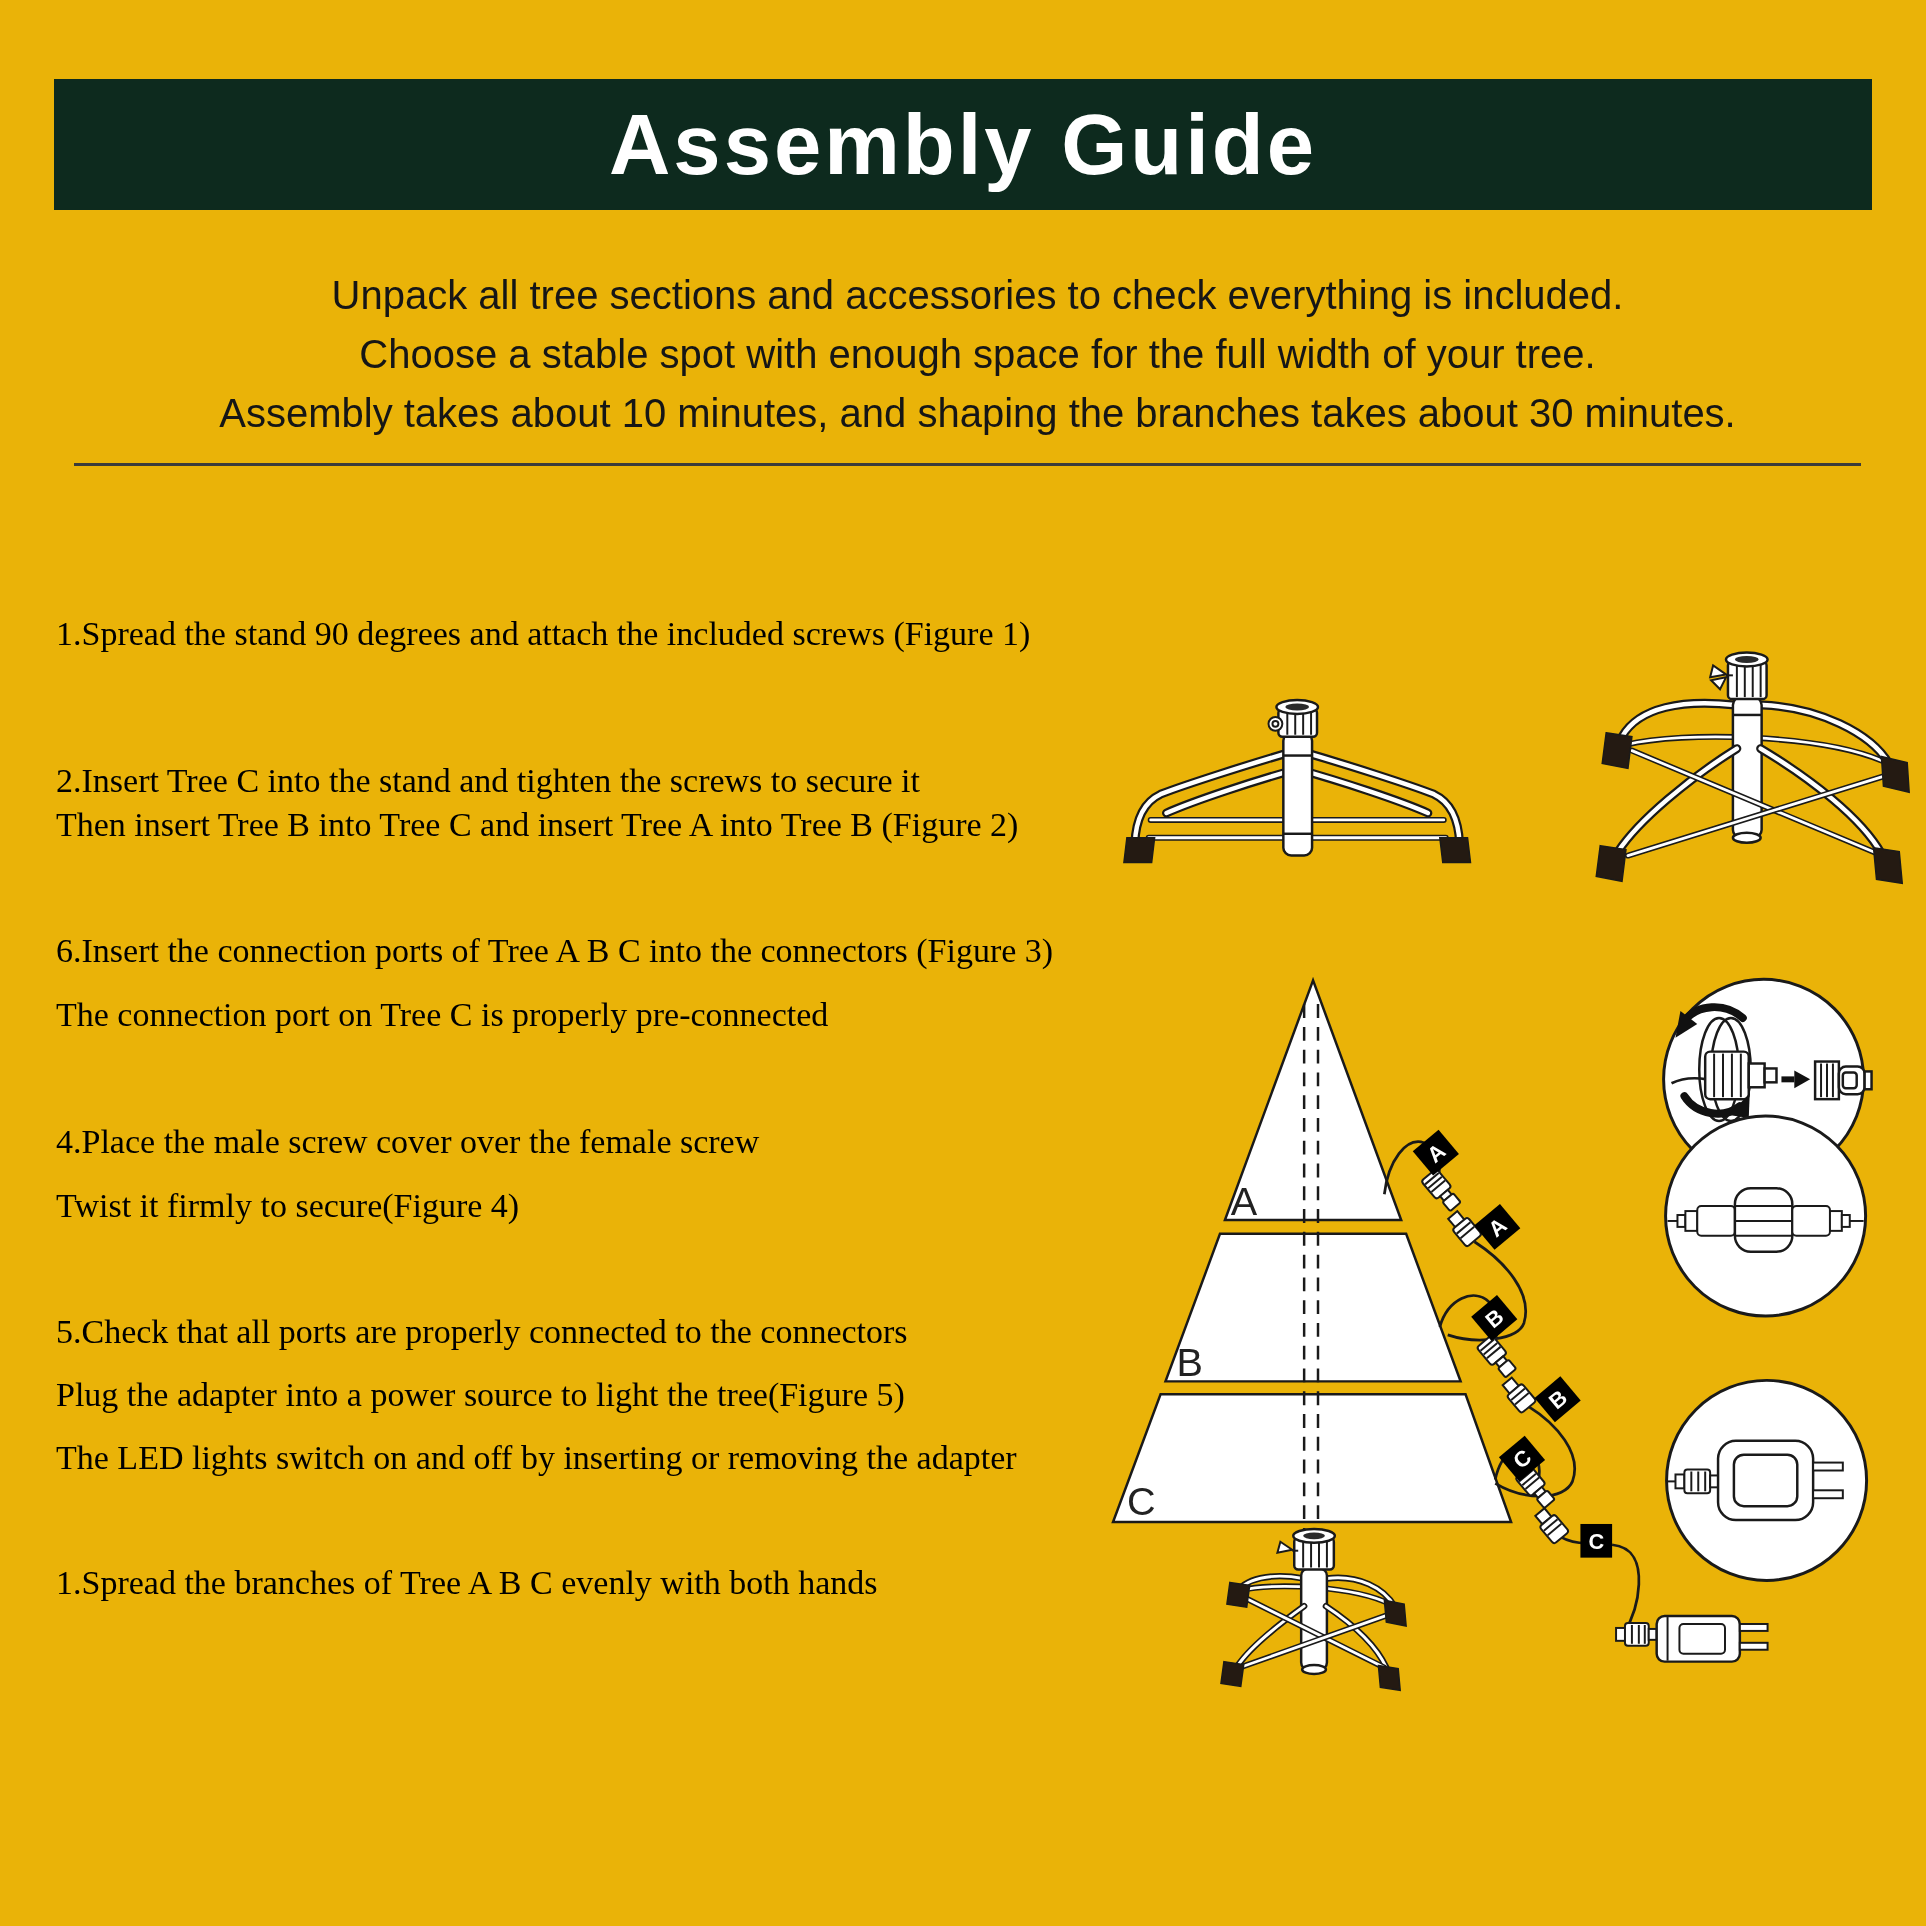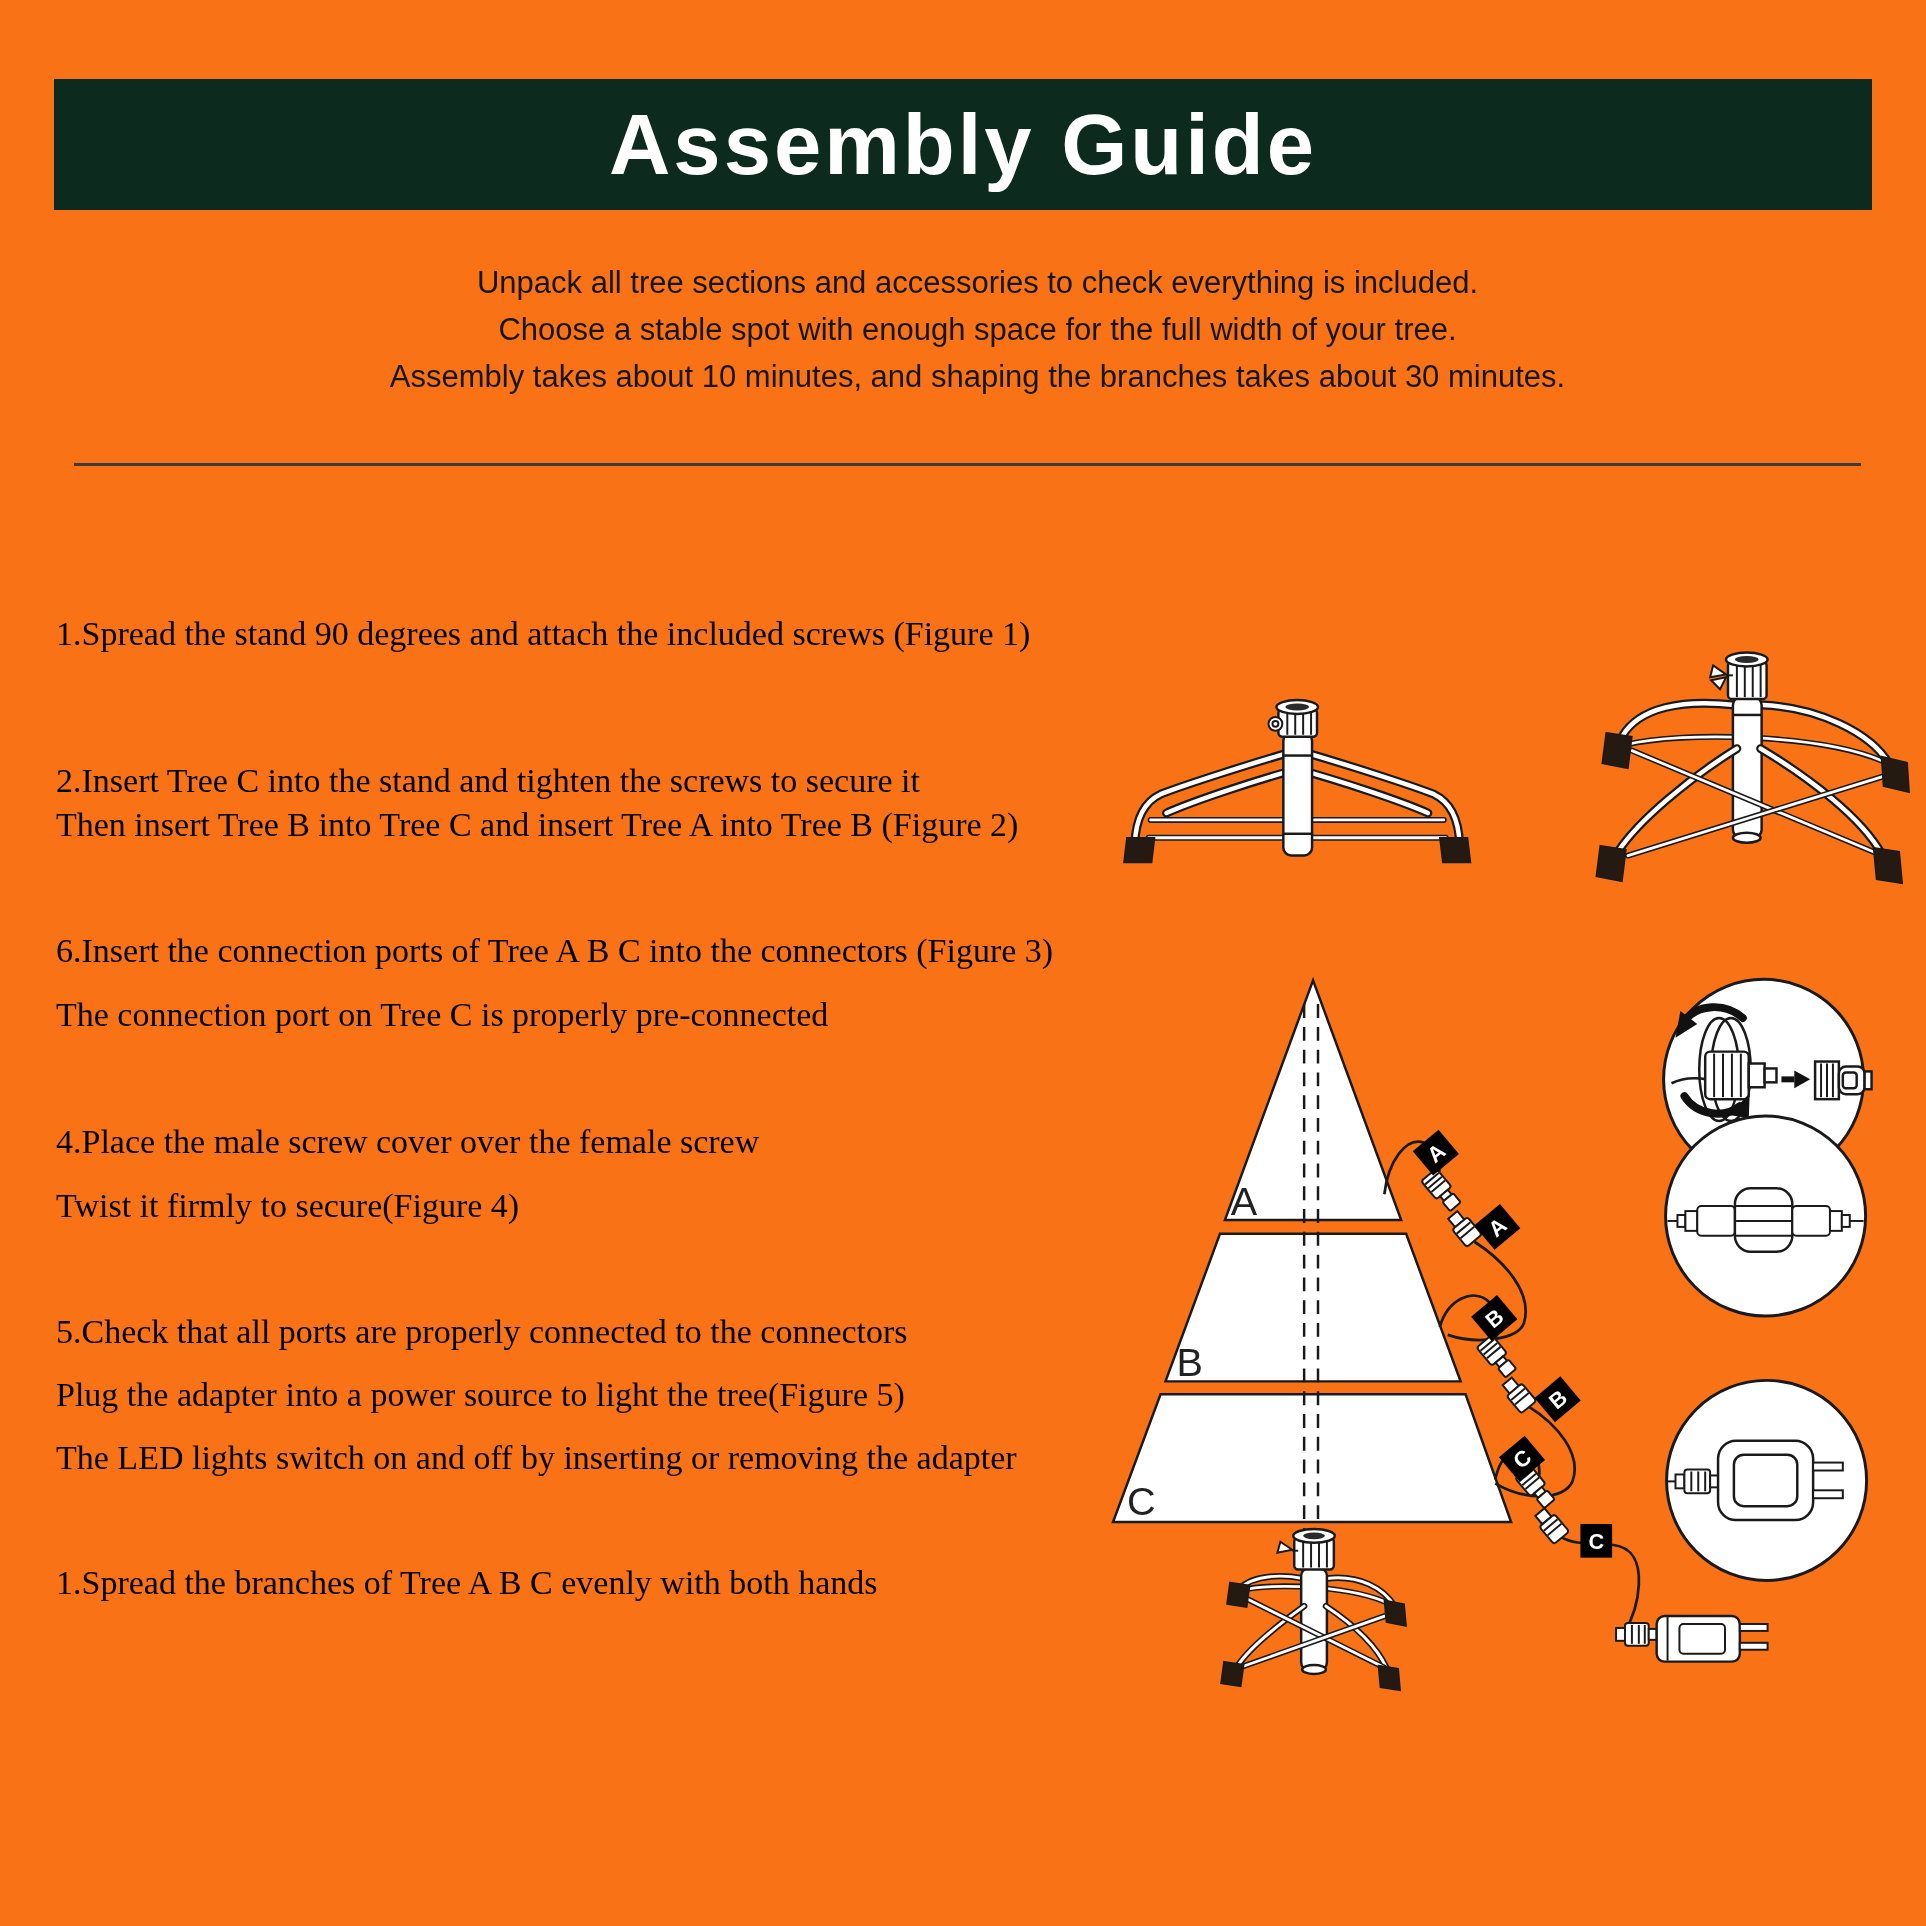--- a/index.html
+++ b/index.html
@@ -1,25 +1,25 @@
 <!DOCTYPE html>
 <html><head>
 <meta charset="utf-8">
 <style>
   html,body{margin:0;padding:0;background:#ffffff;}
-  #page{position:relative;width:1927px;height:1927px;background:#f97316;overflow:hidden;
+  #page{position:relative;width:1927px;height:1927px;background:#eab308;overflow:hidden;
         font-family:"Liberation Sans",sans-serif;}
   
   #banner{position:absolute;left:54px;top:79px;width:1818px;height:131px;background:#0d2a1e;
           display:flex;align-items:center;justify-content:center;}
   #banner h1{margin:0;color:#ffffff;font-size:85px;font-weight:700;letter-spacing:3px;
              font-family:"Liberation Sans",sans-serif;}
   
   #intro{position:absolute;left:0;top:259px;width:1927px;text-align:center;}
-  #intro p{margin:1px;font-size:31px;line-height:46px;color:#161616;padding-left:28px;}
+  #intro p{margin:13px;font-size:40px;line-height:46px;color:#161616;padding-left:28px;}
   
   #divider{position:absolute;left:74px;top:463px;width:1787px;height:3px;background:#3b3b3b;}
   
   .ins{position:absolute;left:56px;margin:0;font-family:"Liberation Serif",serif;
        font-size:34px;line-height:1;color:#000;white-space:nowrap;}
   
   #art{position:absolute;left:0;top:0;width:1927px;height:1927px;}
   .ln{fill:none;stroke:#1a1a1a;stroke-width:2.5;}
   .ln2{fill:none;stroke:#1a1a1a;stroke-width:2;}
   .lnw{fill:#ffffff;stroke:#1a1a1a;stroke-width:2.5;}

